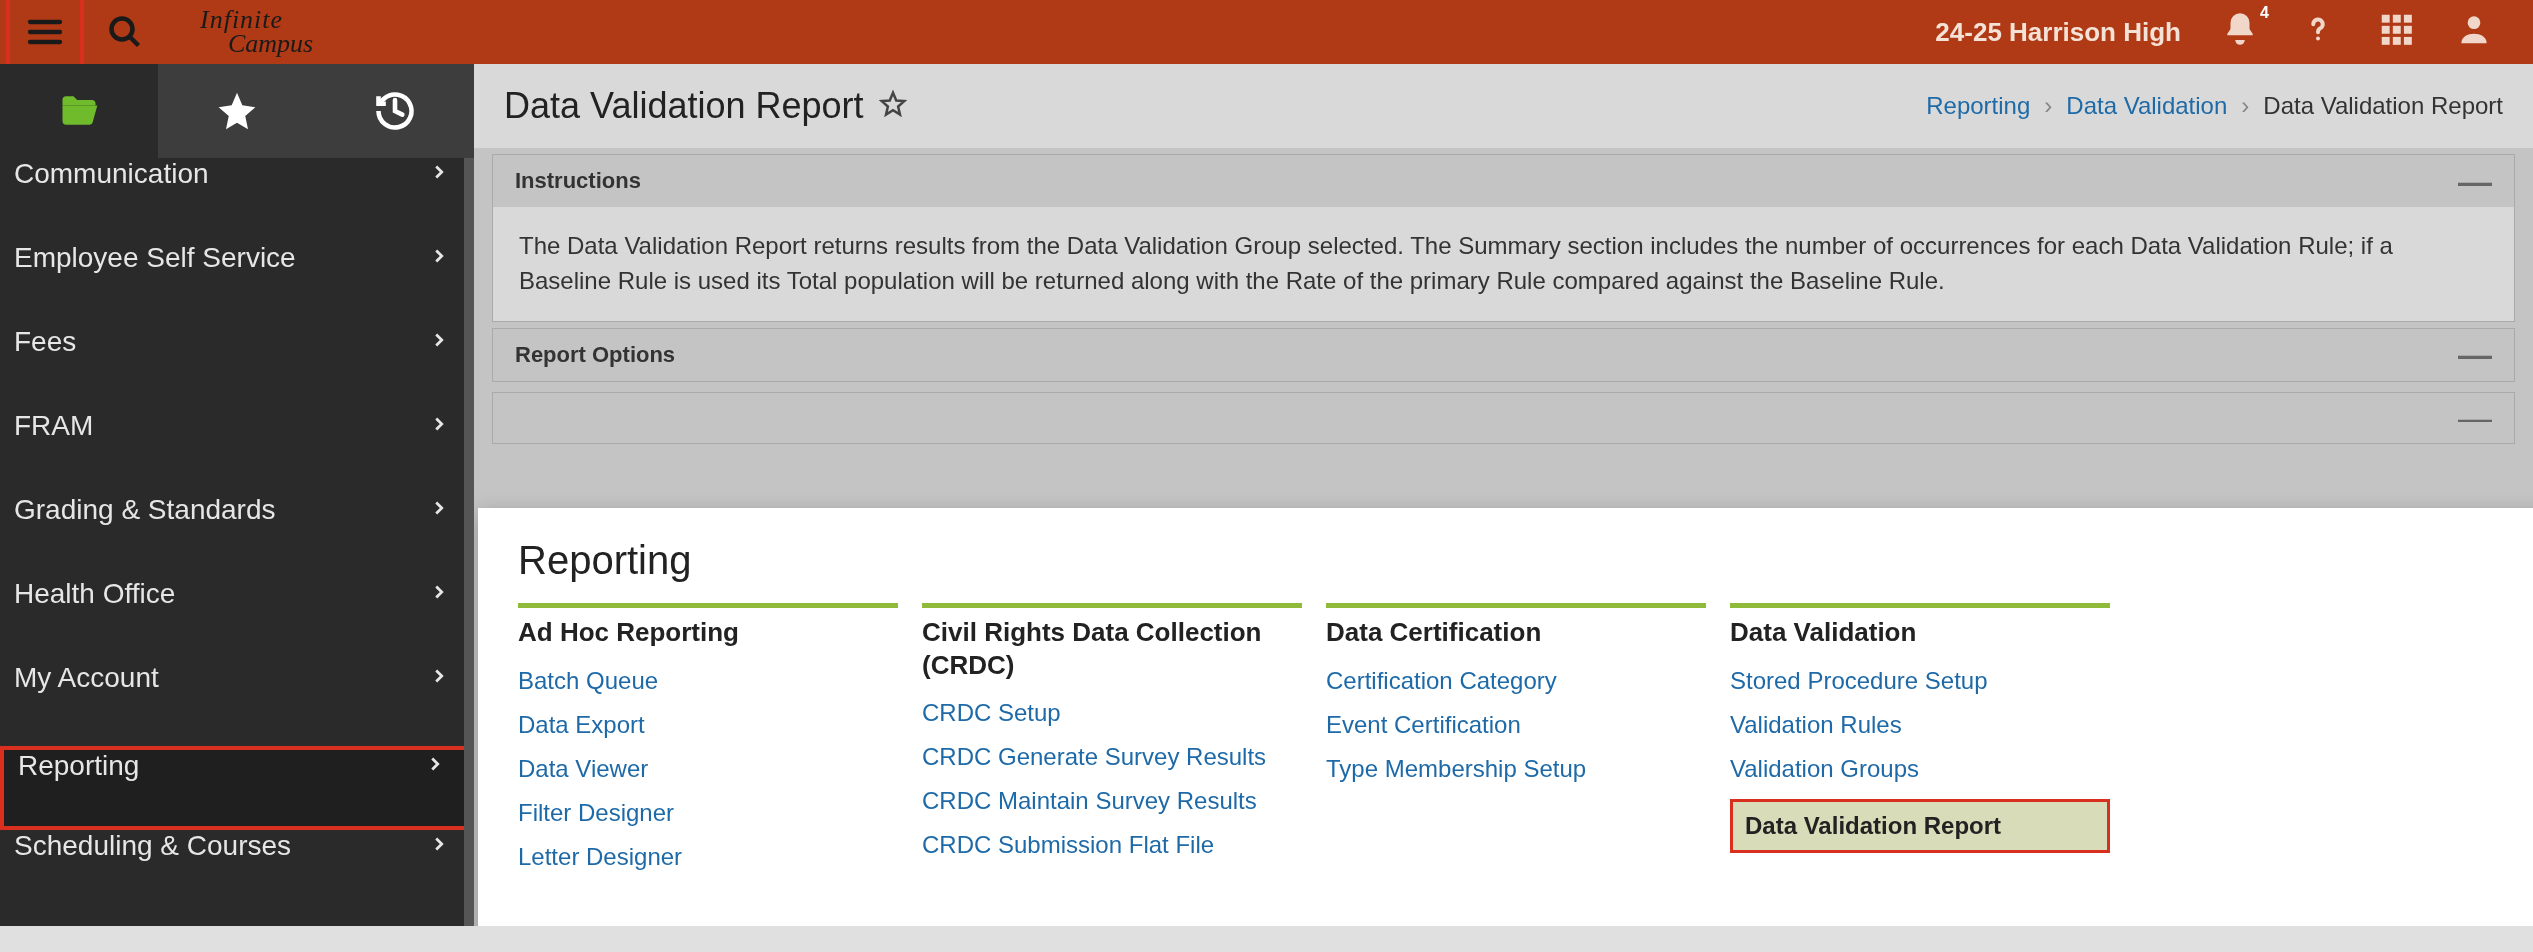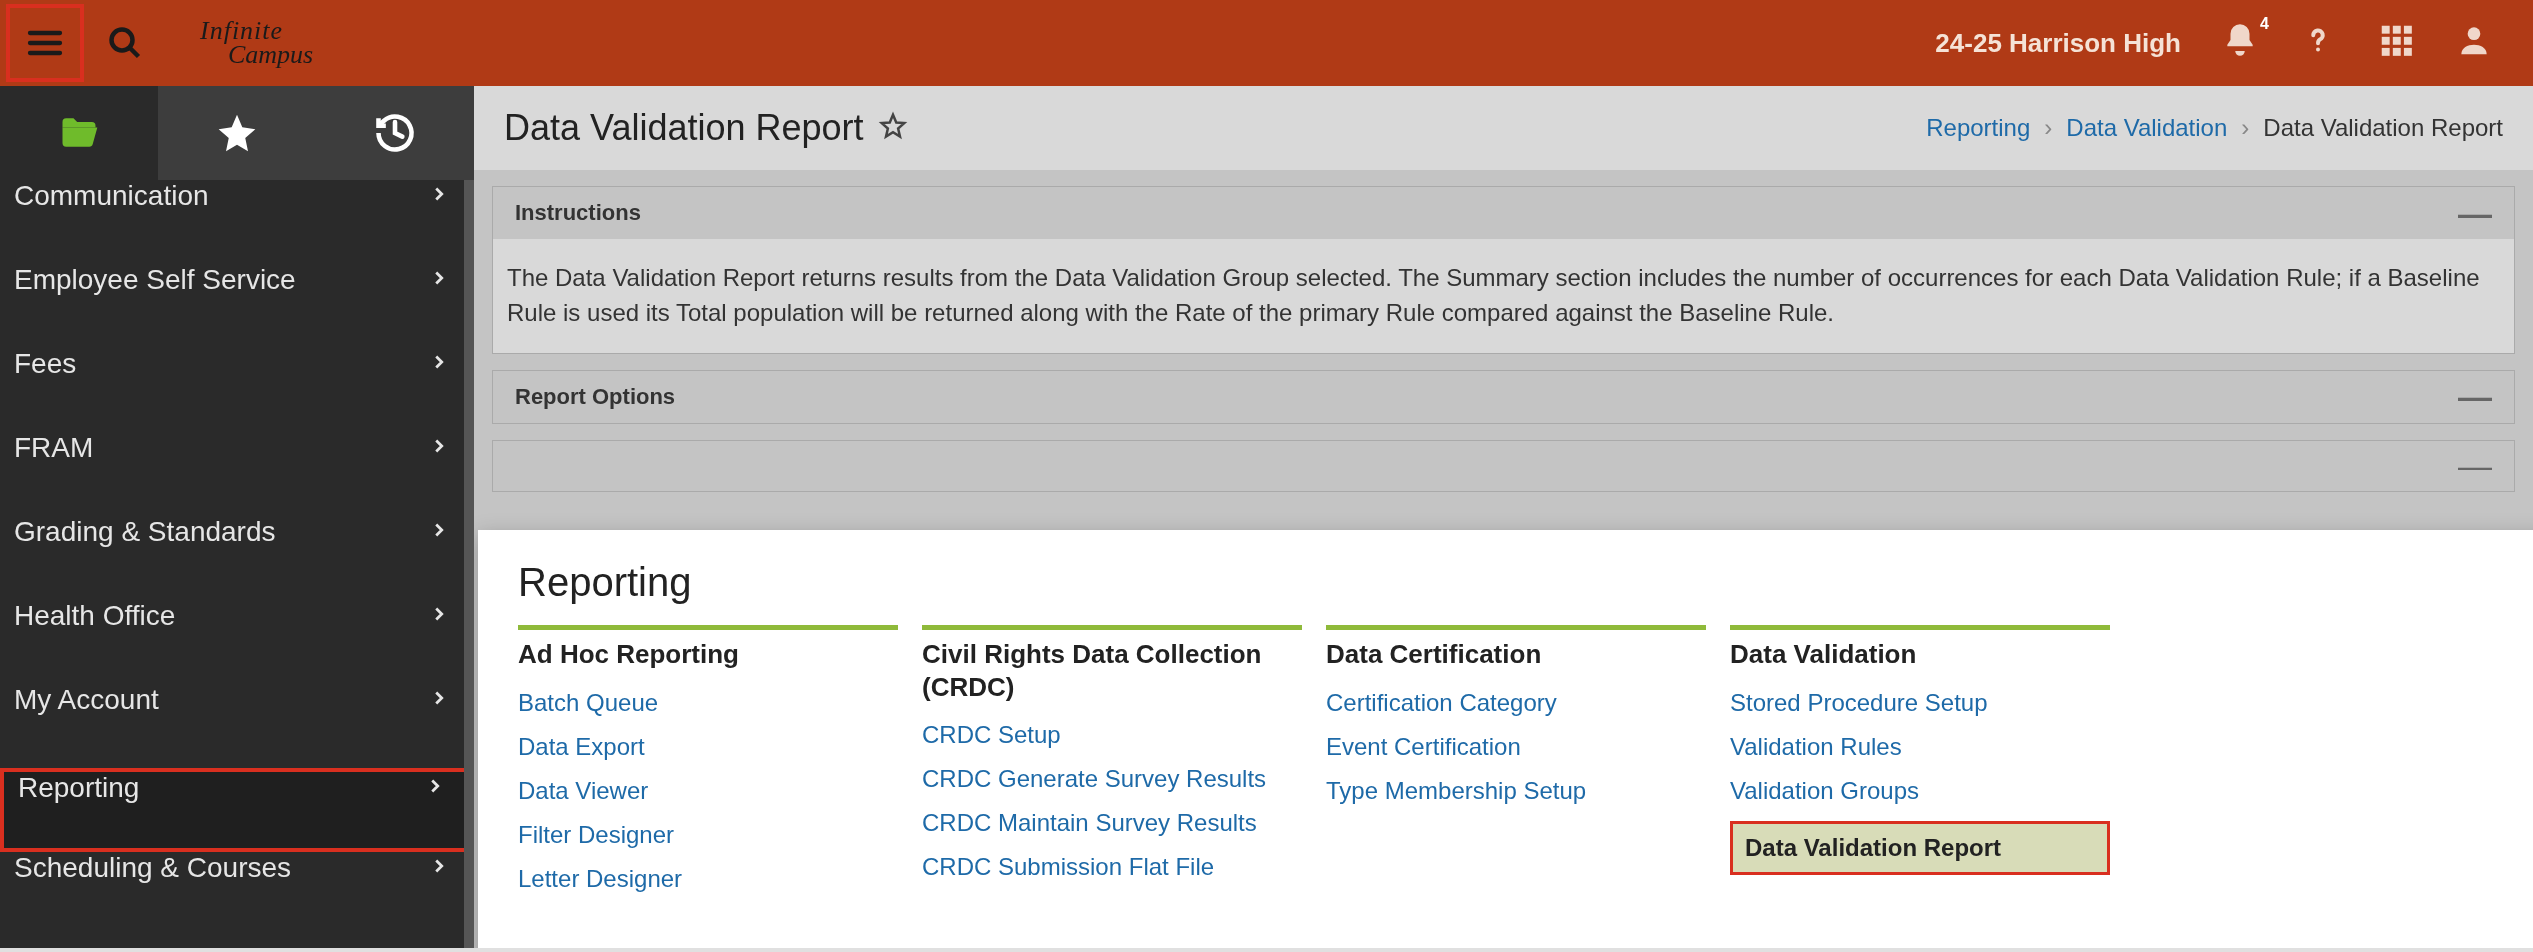--- a/index.html
+++ b/index.html
@@ -1,20 +1,20 @@
 <!DOCTYPE html>
 <html><head>
 <meta charset="utf-8">
 <style>
   * { box-sizing: border-box; margin: 0; padding: 0; }
   html, body { width: 2533px; height: 952px; font-family: Arial, Helvetica, sans-serif; background: #e0e0e0; overflow: hidden; }
 
   
   .header {
-    height: 86px;
+    height: 64px;
     background: #b03a16;
     display: flex;
     align-items: center;
     color: #fff;
     position: relative;
   }
   .menu-btn {
     width: 78px; height: 78px; margin: 6px;
     border: 4px solid #d92f1f;
     display: flex; align-items: center; justify-content: center;
@@ -59,23 +59,23 @@
     background:#d9d9d9; height:84px; display:flex; align-items:center; padding:0 30px;
     justify-content:space-between;
   }
   .page-title-wrap { display:flex; align-items:center; gap:14px; }
   .page-title { font-size:36px; font-weight:400; color:#222; }
   .star-btn svg { width:30px; height:30px; fill:none; stroke:#444; stroke-width:2; }
   .breadcrumb { font-size:24px; color:#333; display:flex; gap:14px; align-items:center; }
   .breadcrumb a { color:#1e6aa8; text-decoration:none; cursor:pointer; }
   .breadcrumb .sep { color:#888; }
 
-  .panel { margin:16px 18px; background:#c4c4c4; border:1px solid #aaa; }
+  .panel { margin:6px 18px; background:#c4c4c4; border:1px solid #aaa; }
   .panel-hdr { height:52px; display:flex; align-items:center; justify-content:space-between; padding:0 22px; background:#c4c4c4; font-size:22px; font-weight:700; color:#333; cursor:pointer; }
-  .panel-body { background:#d9d9d9; padding:22px 14px; font-size:24px; line-height:1.45; color:#333; }
+  .panel-body { background:#d9d9d9; padding:22px 26px; font-size:24px; line-height:1.45; color:#333; }
   .minus { font-size:34px; color:#666; }
 
   .stub-panel { margin:10px 18px; background:#c4c4c4; border:1px solid #aaa; height:52px; display:flex; align-items:center; justify-content:flex-end; padding:0 22px; }
 
   
   .popup {
     position:absolute; left:4px; top:444px; width:2462px; min-height:510px;
     background:#fff; box-shadow:0 6px 20px rgba(0,0,0,.25); padding:30px 40px 50px 40px;
   }
   .popup-title { font-size:40px; color:#222; margin-bottom:20px; }

